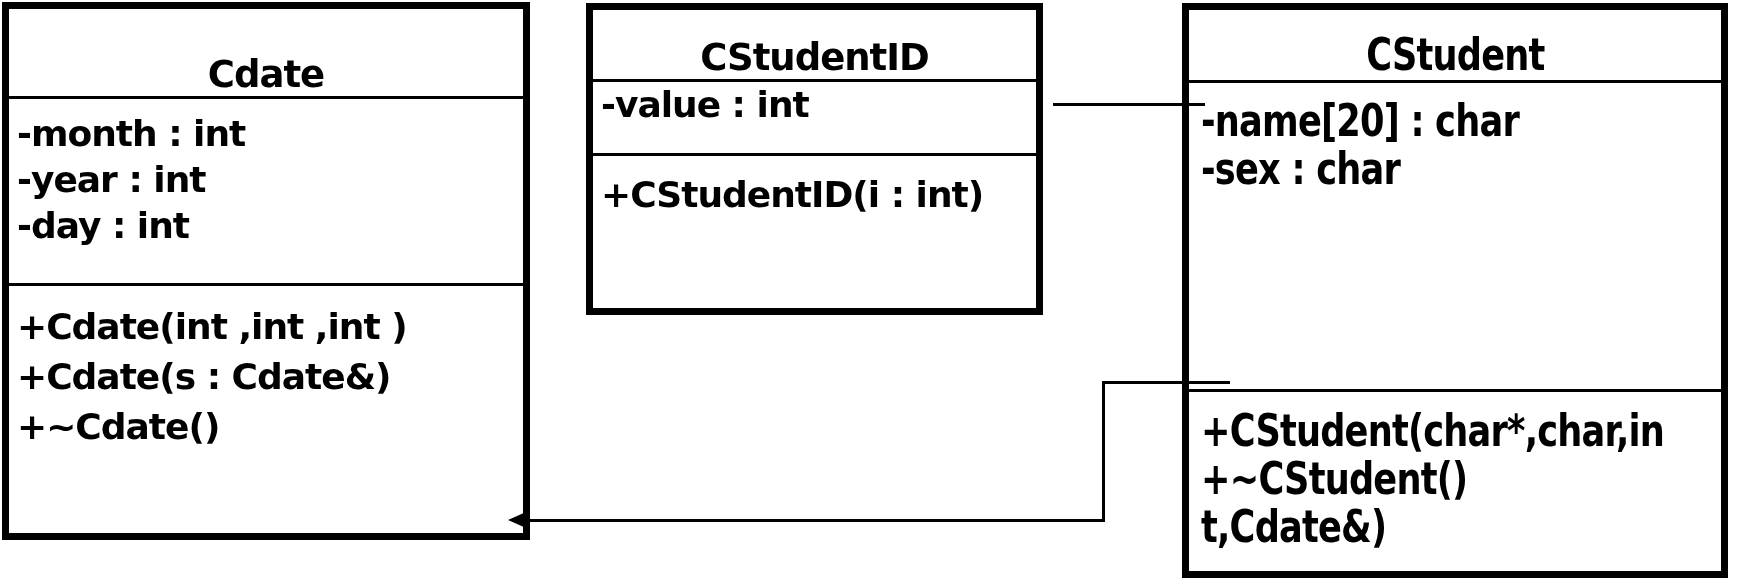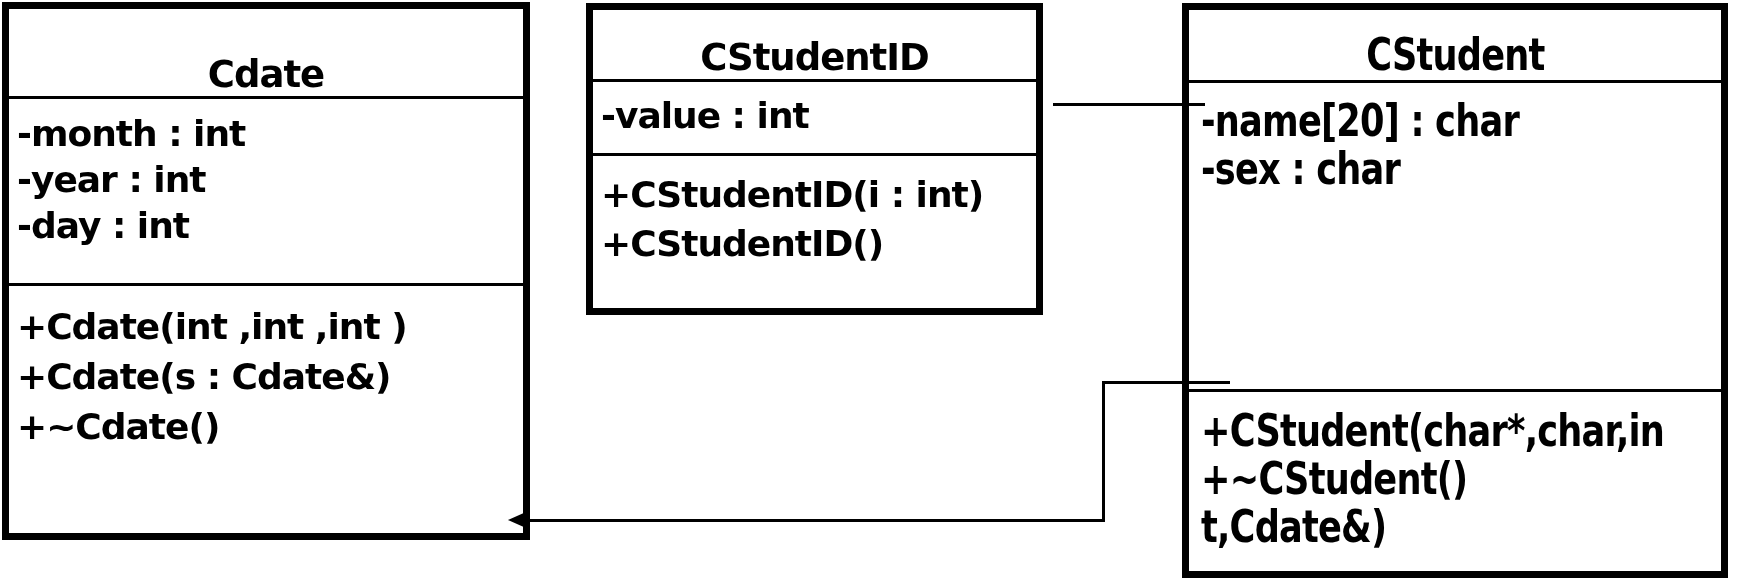--- a/index.html
+++ b/index.html
@@ -42,21 +42,21 @@
   }
   
   #box-cdate{left:2px;top:2px;width:528px;height:538px;}
   #box-cdate .uml-header{height:87px;}
   #box-cdate .uml-attrs{height:187px;padding-top:12px;}
   #box-cdate .uml-methods{padding-top:16px;}
   #box-cdate .uml-methods .uml-line{line-height:50px;}
   
   #box-cstudentid{left:586px;top:3px;width:457px;height:312px;}
   #box-cstudentid .uml-header{height:69px;}
-  #box-cstudentid .uml-attrs{height:74px;padding-top:11px;}
+  #box-cstudentid .uml-attrs{height:74px;}
   #box-cstudentid .uml-methods{padding-top:14px;}
   #box-cstudentid .uml-methods .uml-line{line-height:49px;}
   
   #box-cstudent{left:1182px;top:3px;width:546px;height:575px;}
   #box-cstudent .uml-header{height:70px;}
   #box-cstudent .uml-attrs{height:309px;padding-top:15px;}
   #box-cstudent .uml-methods{padding-top:16px;}
   #box-cstudent .uml-line{line-height:45px;padding-left:12px;}
   .cond{
     display:inline-block;
@@ -105,21 +105,20 @@
 
   <section class="uml-box" id="box-cstudentid">
     <div class="uml-header">
       <span>CStudentID</span>
     </div>
     <div class="uml-attrs">
       <div class="uml-line">-value : int</div>
     </div>
     <div class="uml-methods">
       <div class="uml-line">+CStudentID(i : int)</div>
-      <div class="uml-line">+CStudentID()</div>
     </div>
   </section>
 
   <section class="uml-box" id="box-cstudent">
     <div class="uml-header">
       <span class="cond cond-center">CStudent</span>
     </div>
     <div class="uml-attrs">
       <div class="uml-line"><span class="cond">-name[20] : char</span></div>
       <div class="uml-line"><span class="cond">-sex : char</span></div>

